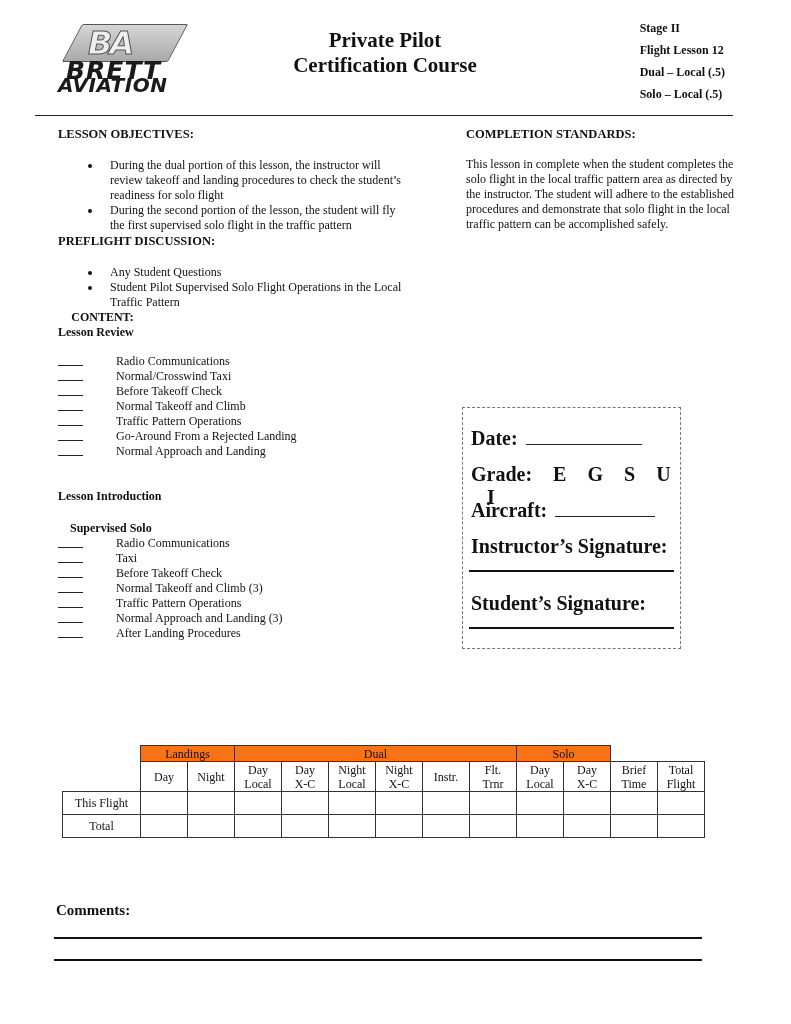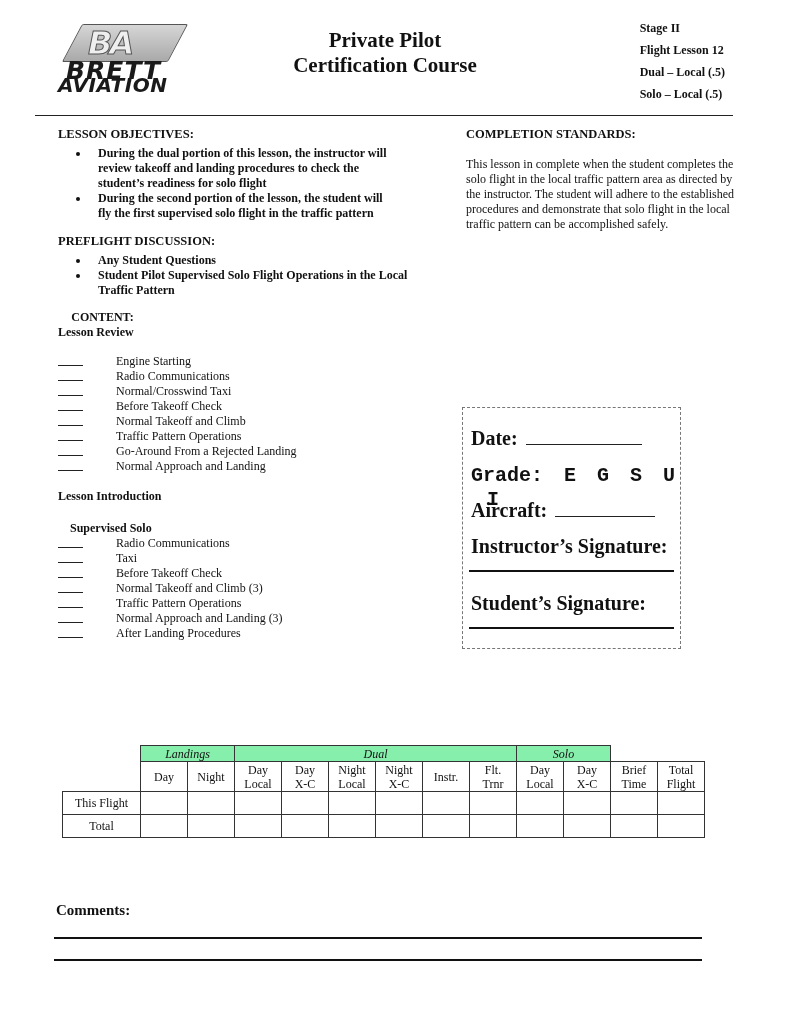--- a/index.html
+++ b/index.html
@@ -32,49 +32,49 @@
     font-weight: bold; font-size: 21px; line-height: 25px;
   }
   .title-right {
     right: 66px; top: 17px; font-weight: bold;
     font-size: 12px; line-height: 22px;
   }
   .rule { left: 35px; width: 698px; top: 115px; height: 0; border-top: 1.5px solid #222; }
 
   .h { font-weight: bold; font-size: 12.5px; }
   .p { font-size: 12px; line-height: 15px; }
-  ul.bul { margin: 4px; padding: 0; list-style: none; font-weight: bold; }
+  ul.bul { margin: 16px; padding: 0; list-style: none; }
   ul.bul li { position: relative; padding-left: 36px; font-size: 12px; line-height: 15px; }
   ul.bul li::before {
     content: ""; position: absolute; left: 14px; top: 6px; width: 4px; height: 4px;
     border-radius: 50%; background: #111;
   }
   .checklist { font-size: 12px; line-height: 15px; }
   .checklist .row { position: relative; height: 15px; }
   .checklist .blank {
     position: absolute; left: 0; top: 11px; width: 25px; border-top: 1px solid #222;
   }
   .checklist .txt { position: absolute; left: 58px; top: 0; white-space: nowrap; }
 
   .grade-box {
     left: 462px; top: 407px; width: 217px; height: 240px;
     border: 1px dashed #777;
   }
   .gb-line { position: absolute; left: 8px; font-weight: bold; font-size: 20px; }
   .gb-blank { display: inline-block; border-bottom: 1px solid #222; vertical-align: baseline; height: 12px; margin-left: 8px; }
   .gb-sig { position: absolute; left: 6px; width: 205px; border-top: 2px solid #111; }
-  .grade-letters span { display: inline-block; margin-left: 16px; font-family: Liberation Mono, monospace; }
+  .grade-letters span { display: inline-block; margin-left: 16px; }
 
   table.log {
     position: absolute; left: 62px; top: 745px; border-collapse: collapse;
     font-size: 12px; line-height: 14px; text-align: center;
   }
   table.log td { border: 1px solid #333; padding: 0; }
   table.log td.blankcell { border: none; }
-  table.log td.grp { background: #86efac; height: 15px; font-style: italic; }
+  table.log td.grp { background: #f97316; height: 15px; }
   table.log tr.h2 td { height: 29px; }
   table.log tr.data td { height: 22px; }
   table.log td.rowlabel { width: 77px; }
 
   .comments-label { left: 56px; top: 902px; font-weight: bold; font-size: 15px; }
   .cline { left: 54px; width: 648px; border-top: 2px solid #111; }
 </style>
 </head>
 <body>
 
@@ -114,24 +114,20 @@
     <li>Student Pilot Supervised Solo Flight Operations in the Local Traffic Pattern</li>
   </ul>
 </div>
 
 <div class="abs" style="left:58px; top:310px;text-align:right;">
   <div class="h" style="font-size:12px; line-height:15px;">CONTENT:</div>
   <div class="h" style="font-size:12px; line-height:15px;">Lesson Review</div>
 </div>
 
 <div class="abs checklist" style="left:58px; top:354px; width:300px;">
-  <div class="row">
-      <span class="blank"></span>
-      <span class="txt">Engine Starting</span>
-    </div>
   <div class="row">
       <span class="blank"></span>
       <span class="txt">Radio Communications</span>
     </div>
   <div class="row">
       <span class="blank"></span>
       <span class="txt">Normal/Crosswind Taxi</span>
     </div>
   <div class="row">
       <span class="blank"></span>

